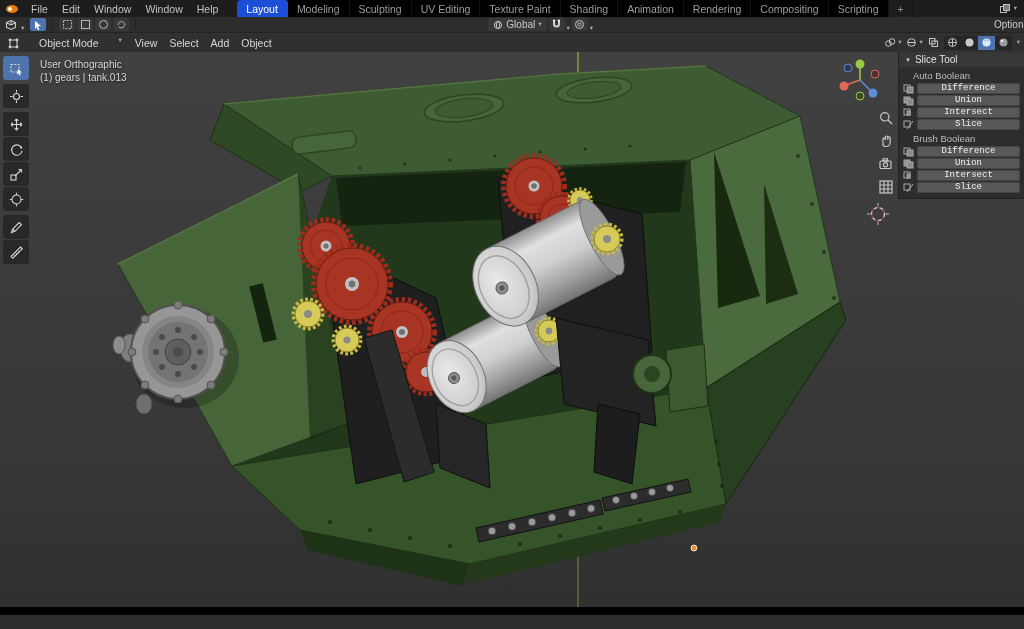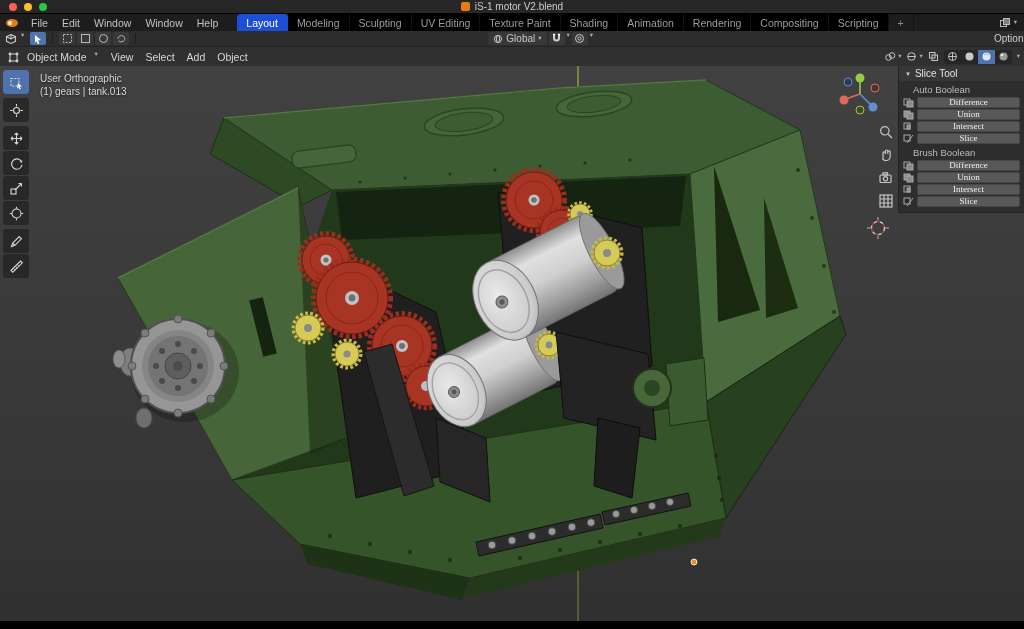--- a/index.html
+++ b/index.html
@@ -21,34 +21,34 @@
   .blogo i::after{content:"";position:absolute;left:2px;top:2px;width:4px;height:4px;background:#fff;border-radius:50%}
   .menu{padding:0 7px;display:flex;align-items:center;cursor:default}
   .tabs{display:flex;margin-left:12px;align-items:stretch}
   .tab{padding:0 9px;display:flex;align-items:center;background:#000000;border-right:1px solid #121212;color:#9c9c9c;cursor:default}
   .tab.active{background:#1d4ed8;color:#ffffff;border-radius:4px 4px 0 0;border-right-color:transparent}
   .tab.plus{background:#1d1d1d;color:#8b8b8b}
   .topbar-right{margin-left:auto;display:flex;align-items:center;gap:3px;padding-right:7px}
 
   
   .ts{height:16px;background:#2d2d2d;border-bottom:1px solid #232323;display:flex;align-items:center;font-size:10px;color:#c8c8c8;overflow:hidden}
-  .grp{display:flex;align-items:flex-start;gap:2px;margin:0 3px;flex:none}
+  .grp{display:flex;align-items:flex-end;gap:2px;margin:0 3px;flex:none}
   .mini{width:16px;height:13px;background:#383838;border-radius:2px;display:flex;align-items:center;justify-content:center;flex:none}
   .mini.active{background:#4f74ad}
   .mini.flat{background:transparent}
   .sep{width:1px;height:11px;background:#1e1e1e;margin:0 3px;flex:none}
   .dd{display:flex;align-items:center;gap:3px;padding:0 5px;height:13px;background:#383838;border-radius:2px;flex:none}
   .chev{font-size:6.5px;color:#aaaaaa;line-height:1}
   .spacer1{flex:1}
   .spacer2{flex:1.15}
   .options{width:30px;overflow:hidden;white-space:nowrap;flex:none;color:#cdcdcd}
 
   
   .vh{height:19px;background:#303030;display:flex;align-items:center;font-size:10.5px;color:#d6d6d6}
-  .mode{display:flex;gap:8px;padding:0 7px;align-items:flex-start}
+  .mode{display:flex;gap:20px;padding:0 7px;align-items:flex-start}
   .vh .m{padding:0 6px;cursor:default}
   .vh-right{margin-left:auto;display:flex;align-items:center;gap:5px;padding-right:4px}
   .vh-ic{display:flex;align-items:center;gap:2px}
   .seg{display:flex;background:#262626;border-radius:3px;overflow:hidden}
   .seg .sb{width:17px;height:14px;display:flex;align-items:center;justify-content:center}
   .seg .sb.active{background:#4f74ad}
 
   
   .main{position:relative;height:555px;overflow:hidden;background:#383838}
   svg.scene{position:absolute;left:0;top:0}
@@ -61,45 +61,34 @@
   .tool.gap{margin-top:3px}
   .tool svg{stroke:#d8d8d8;fill:none;stroke-width:1.1}
 
   
   .npanel{position:absolute;top:0;right:0;width:126px;background:#2d2d2d;border-left:1px solid #222222;border-bottom:1px solid #222222;padding-bottom:4px;font-size:10px}
   .phead{height:15px;background:#373737;display:flex;align-items:center;gap:4px;padding:0 6px;color:#e3e3e3}
   .tri{font-size:6px;color:#cccccc}
   .stitle{color:#bdbdbd;margin:3px 4px 2px 14px;font-size:9.5px}
   .btrow{display:flex;align-items:center;gap:2px;margin:1px 4px 1px 3px}
   .bt-icon{width:13px;display:flex;justify-content:center;flex:none}
-  .btbtn{flex:1;height:11px;background:#585858;border:1px solid #464646;border-radius:2px;color:#f1f1f1;font-size:9px;line-height:9px;font-family:Liberation Serif, serif;cursor:default}
+  .btbtn{flex:1;height:11px;background:#585858;border:1px solid #464646;border-radius:2px;color:#f1f1f1;font-size:9px;line-height:9px;font-family:Liberation Mono, monospace;cursor:default}
 
   
   .gizmo{position:absolute;right:141px;top:5px;width:46px;height:46px}
   .navcol{position:absolute;right:130px;top:58px;display:flex;flex-direction:column;gap:7px;align-items:center}
   .navcol svg{stroke:#c6c6c6;fill:none;stroke-width:1.2}
 
   .strip{height:8px;background:#000}
 </style>
 </head>
 <body>
 
 <div id="app">
 
-  <div class="mac">
-    <div class="lights">
-      <span class="light" style="background:#ff5f57"></span>
-      <span class="light" style="background:#febc2e"></span>
-      <span class="light" style="background:#28c840"></span>
-    </div>
-    <div class="mac-title">
-      <span class="file-ic"></span>
-      <span>iS-1 motor V2.blend</span>
-    </div>
-  </div>
 
   <div class="topbar">
     <span class="blogo">
         <i></i>
       </span>
     <span class="menu">File</span>
     <span class="menu">Edit</span>
     <span class="menu">Window</span>
     <span class="menu">Window</span>
     <span class="menu">Help</span>

